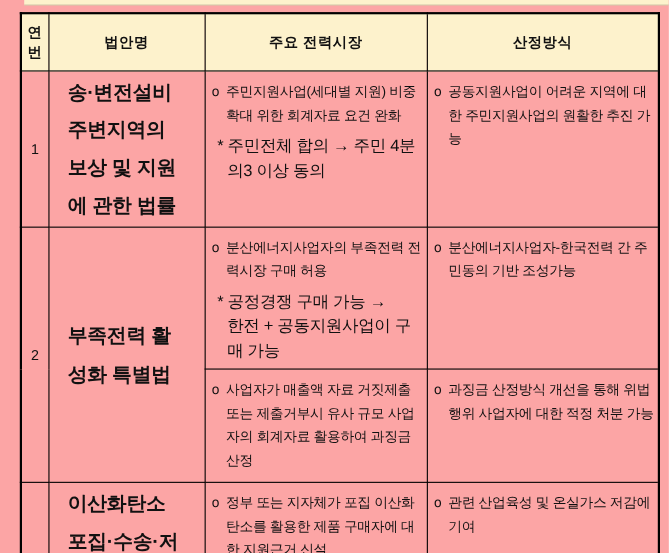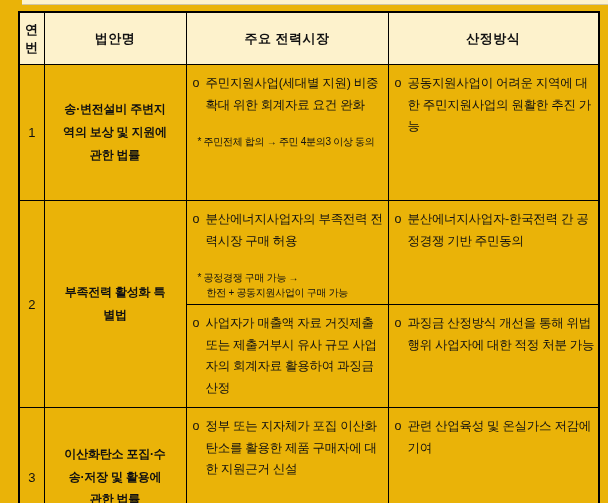--- a/index.html
+++ b/index.html
@@ -2,21 +2,21 @@
 <html><head>
 <meta charset="utf-8">
 <style>
   html,body { margin:0; padding:0; }
   body {
     width:608px; height:503px;
     background:#ffffff;
     font-family:"Liberation Sans","DejaVu Sans",sans-serif;
     color:#111111;
   }
-  .canvas { position:relative; width:608px; height:503px; overflow:hidden; background:#eab308; }
+  .canvas { position:relative; width:608px; height:503px; overflow:hidden; background:#fca5a5; }
 
   .top-strip {
     position:absolute; left:22px; top:0; width:586px; height:4px;
     background:#fdf2cc; border-bottom:1px solid rgba(0,0,0,0.18);
   }
 
   table.legis {
     position:absolute; left:18px; top:11px;
     width:580px; border-collapse:collapse; table-layout:fixed;
     border:2px solid #000;
@@ -24,30 +24,30 @@
   .legis th, .legis td { border:1px solid #000; padding:0; }
 
   .legis th {
     background:#fdf2cc; font-weight:bold; font-size:13px;
     height:51px; text-align:center; vertical-align:middle;
     letter-spacing:0.5px;
   }
 
   td.no-cell { text-align:center; vertical-align:middle; font-size:13px; }
   td.bill-cell {
-    text-align:center; vertical-align:middle; font-weight:bold;
-    font-size:12px; line-height:1.9; padding:2px 17px; letter-spacing:-0.2px;
+    text-align:left; vertical-align:middle; font-weight:bold;
+    font-size:18px; line-height:1.9; padding:2px 17px; letter-spacing:-0.2px;
   }
   td.content-cell {
     vertical-align:top; font-size:12.5px; padding:8px 2px 4px 4px;
     letter-spacing:-0.3px;
   }
   .para { position:relative; padding-left:15px; line-height:1.72; }
   .bullet-glyph { position:absolute; left:2px; top:0; }
-  .note { font-size:10px; line-height:1.5; margin-top:18px; padding-left:16px; letter-spacing:-0.3px; }
+  .note { font-size:15px; line-height:1.5; margin-top:6px; padding-left:16px; letter-spacing:-0.3px; }
   .note-line1 { text-indent:-9px; }
 
   tr.r1 td { height:123px; }
   tr.r2a td { height:87px; }
   tr.r2b td { height:90px; }
   tr.r3 td { height:126px; }
 </style>
 </head>
 <body>
 
@@ -99,21 +99,21 @@
           <span>분산에너지사업자의 부족전력 전력시장 구매 허용</span>
         </div>
         <div class="note">
           <div class="note-line1">* 공정경쟁 구매 가능 →</div>
           <div>한전 + 공동지원사업이 구매 가능</div>
         </div>
       </td>
       <td class="content-cell">
         <div class="para">
           <span class="bullet-glyph">o</span>
-          <span>분산에너지사업자-한국전력 간 공정경쟁 기반 주민동의</span>
+          <span>분산에너지사업자-한국전력 간 주민동의 기반 조성가능</span>
         </div>
       </td>
     </tr>
 
     <tr class="r2b">
       <td class="content-cell">
         <div class="para">
           <span class="bullet-glyph">o</span>
           <span>사업자가 매출액 자료 거짓제출 또는 제출거부시 유사 규모 사업자의 회계자료 활용하여 과징금 산정</span>
         </div>

